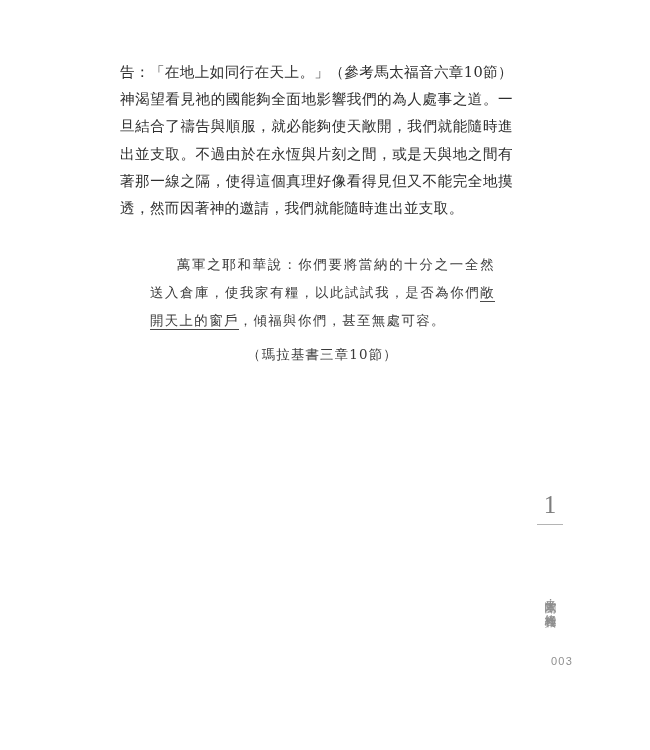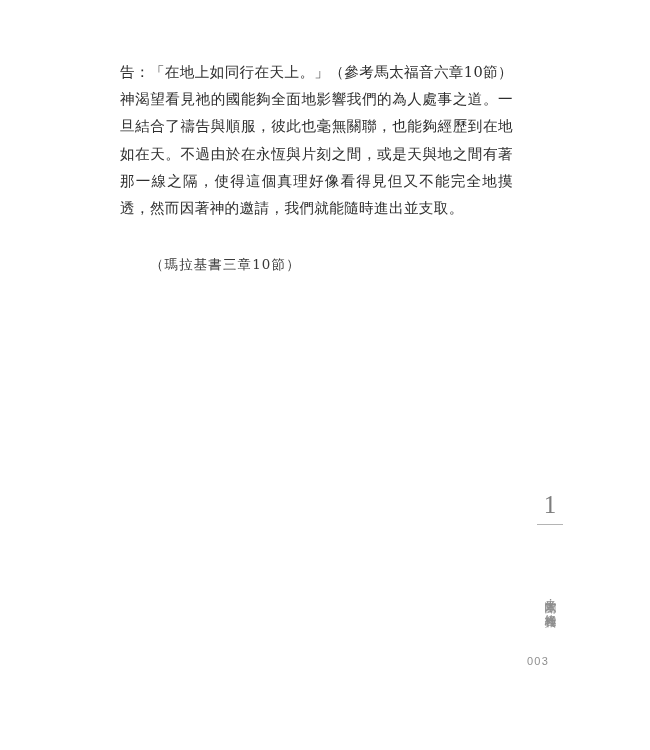--- a/index.html
+++ b/index.html
@@ -90,21 +90,21 @@
     margin: 0;
   }
   #quote-text u,
   #quote-text .ul {
     text-decoration: none;
     border-bottom: 1px solid #4a4a4a;
     padding-bottom: 1px;
   }
   #quote-citation {
     margin: 6px 0 16px 0;
-    text-align: left;
+    text-align: center;
     font-size: 13.4px;
     letter-spacing: 1.2px;
     color: #3a3a3a;
     text-indent: 0;
   }
 
   
   #sidebar {
     position: absolute;
     left: 527px;
@@ -134,39 +134,40 @@
     text-orientation: upright;
     display: inline-block;
     height: 130px;
     white-space: nowrap;
   }
   #page-number {
     position: absolute;
     left: 527px;
     top: 655px;
     width: 46px;
-    text-align: left;
+    text-align: right;
     font-family: "Liberation Sans", "DejaVu Sans", sans-serif;
     font-size: 11px;
     letter-spacing: 1.2px;
     color: #8f8f8f;
   }
 </style>
 </head>
 <body>
 
 <div id="page">
 
   <div id="content">
 
-    <p class="para">告：「在地上如同行在天上。」（參考馬太福音六章10節）神渴望看見祂的國能夠全面地影響我們的為人處事之道。一旦結合了禱告與順服，彼此也毫無關聯，也能夠經歷到在地如在天。不過由於在永恆與片刻之間，或是天與地之間有著那一線之隔，使得這個真理好像看得見但又不能完全地摸透，然而因著神的邀請，我們就能隨時進出並支取。</p>
+    <p class="para">告：「在地上如同行在天上。」（參考馬太福音六章10節）神渴望看見祂的國能夠全面地影響我們的為人處事之道。一旦結合了禱告與順服，就必能夠使天敞開，我們就能隨時進出並支取。不過由於在永恆與片刻之間，或是天與地之間有著那一線之隔，使得這個真理好像看得見但又不能完全地摸透，然而因著神的邀請，我們就能隨時進出並支取。</p>
 
 
 
     <div id="quote-block">
+      <p id="quote-text"><span>萬軍之耶和華說：你們要將當納的十分之一全然送入倉庫，使我家有糧，以此試試我，是否為你們</span><span class="ul">敞開天上的窗戶</span><span>，傾福與你們，甚至無處可容。</span></p>
       <p id="quote-citation">（瑪拉基書三章10節）</p>
     </div>
 
   </div>
 
   <div id="sidebar">
     <div id="chapter-number">1</div>
     <div id="sidebar-divider"></div>
     <div id="sidebar-title">天堂敞開：終極真相</div>
   </div>

